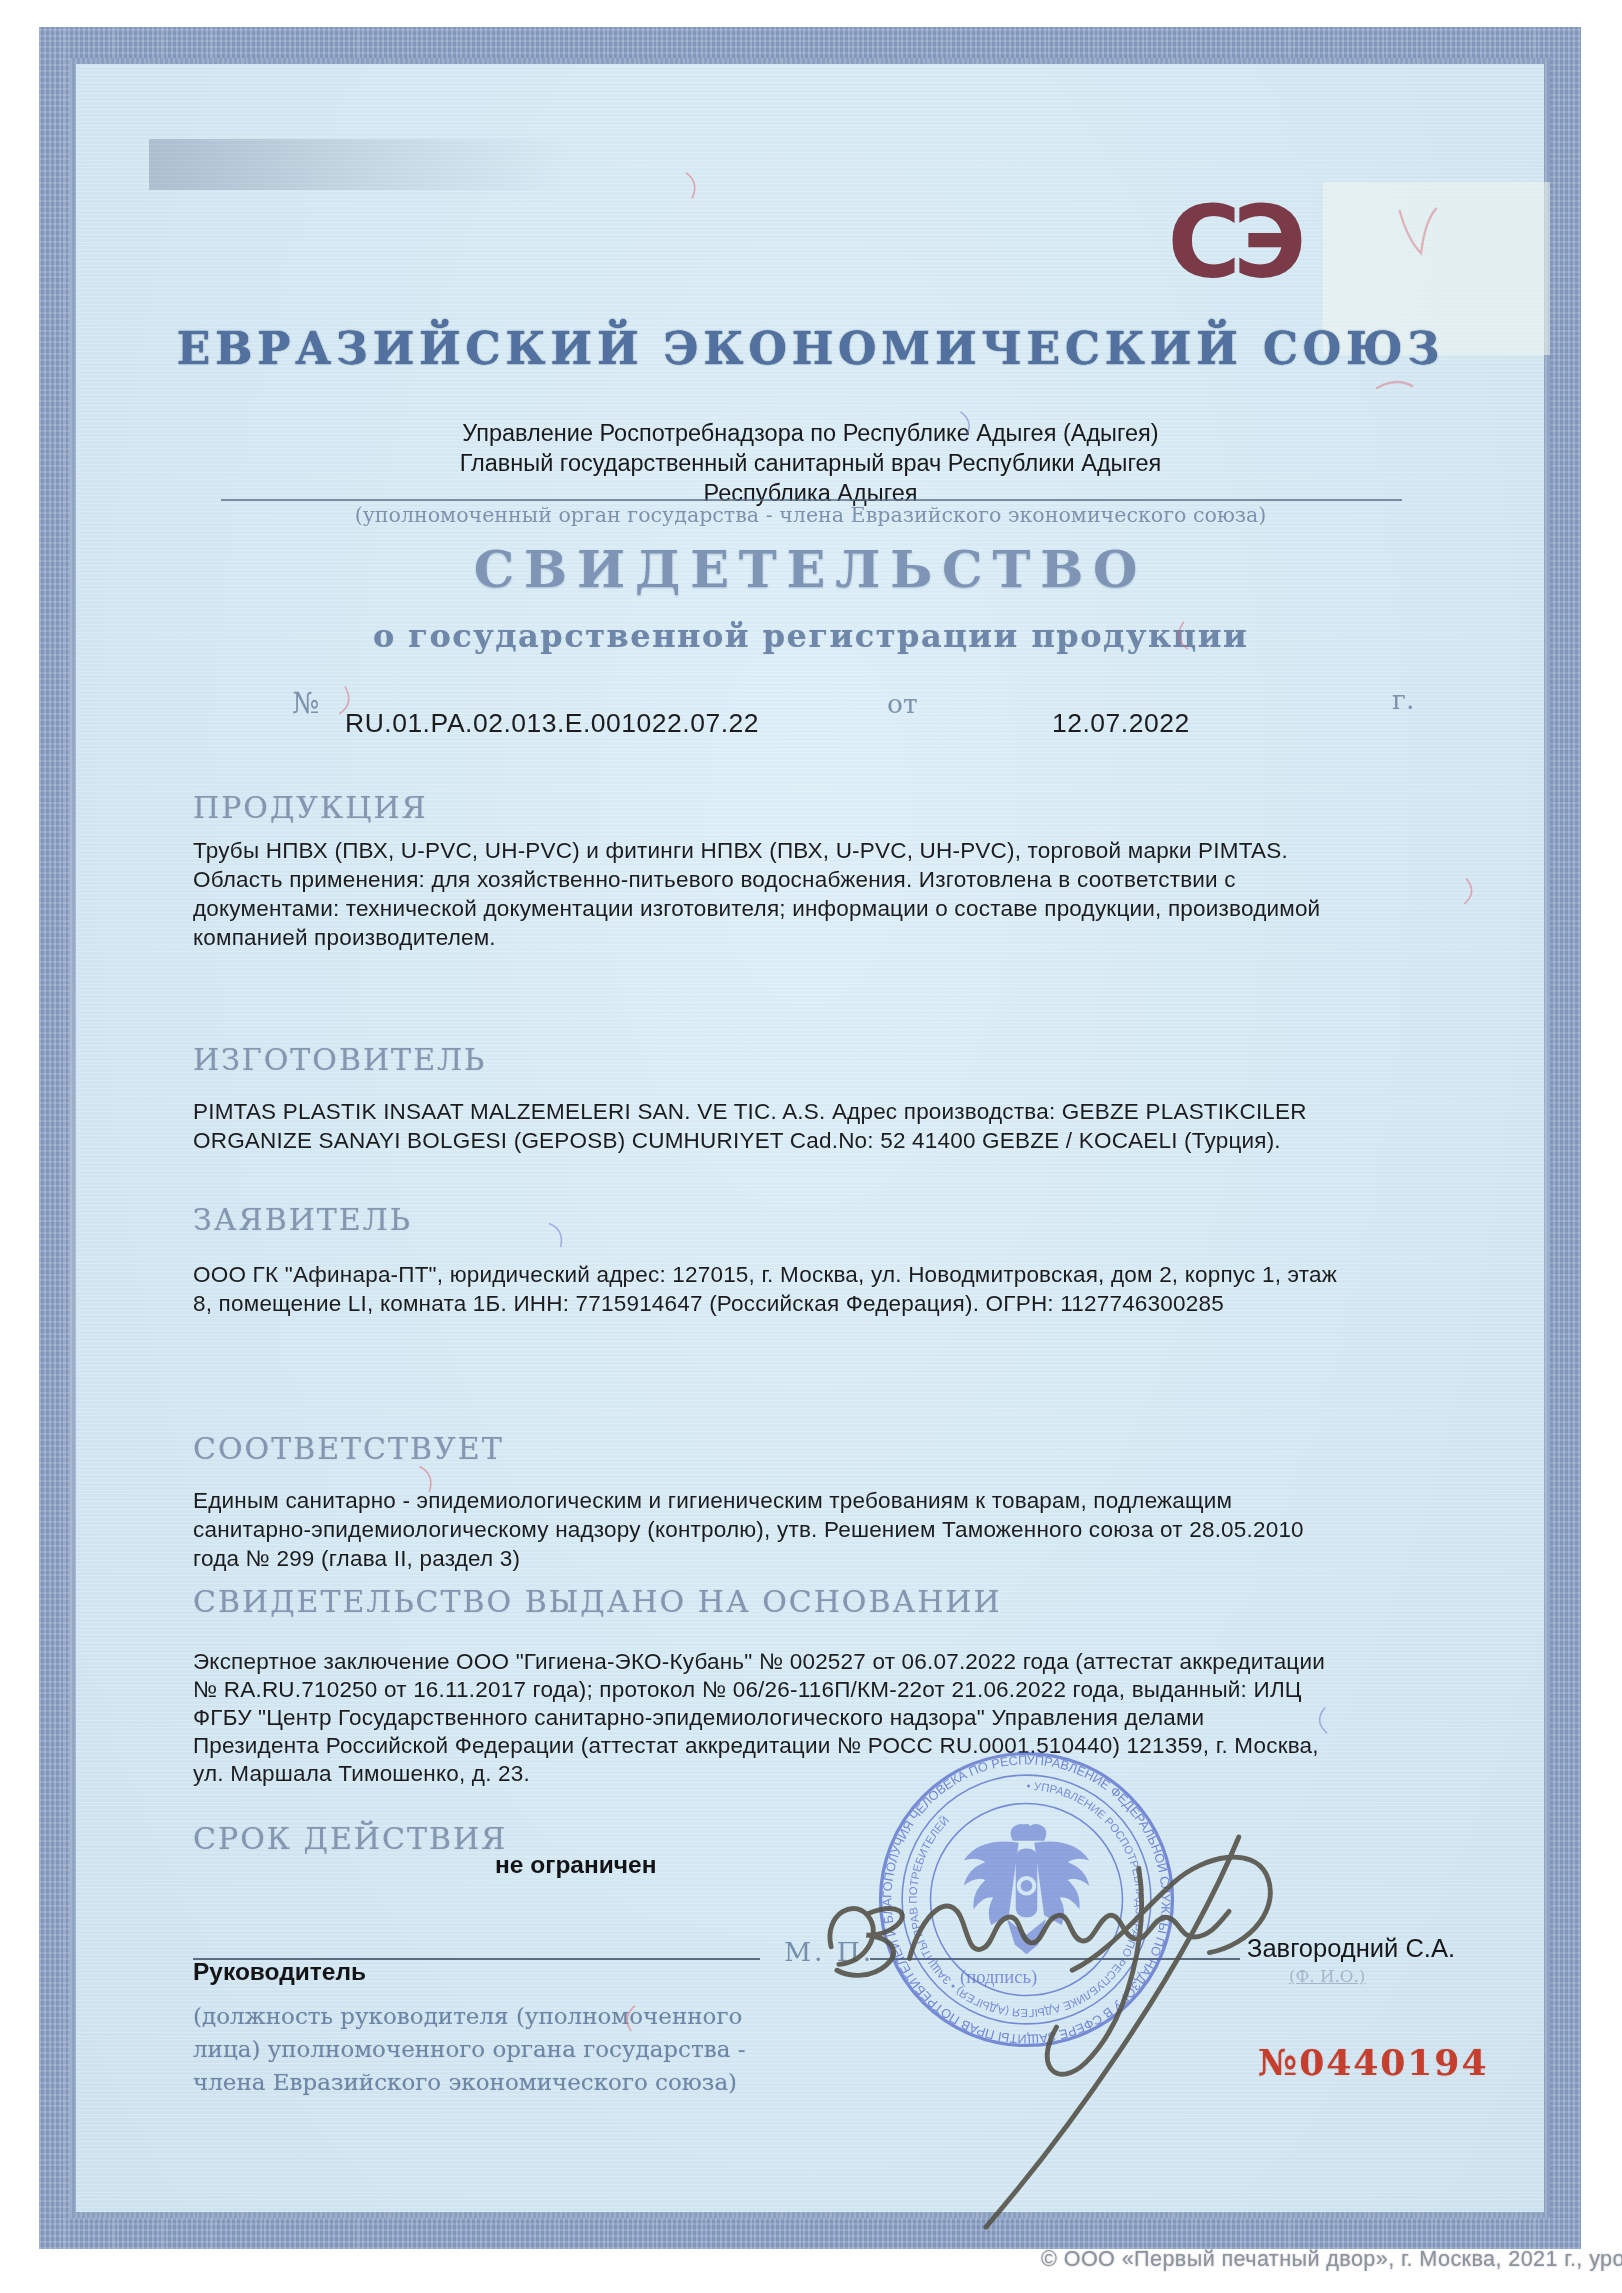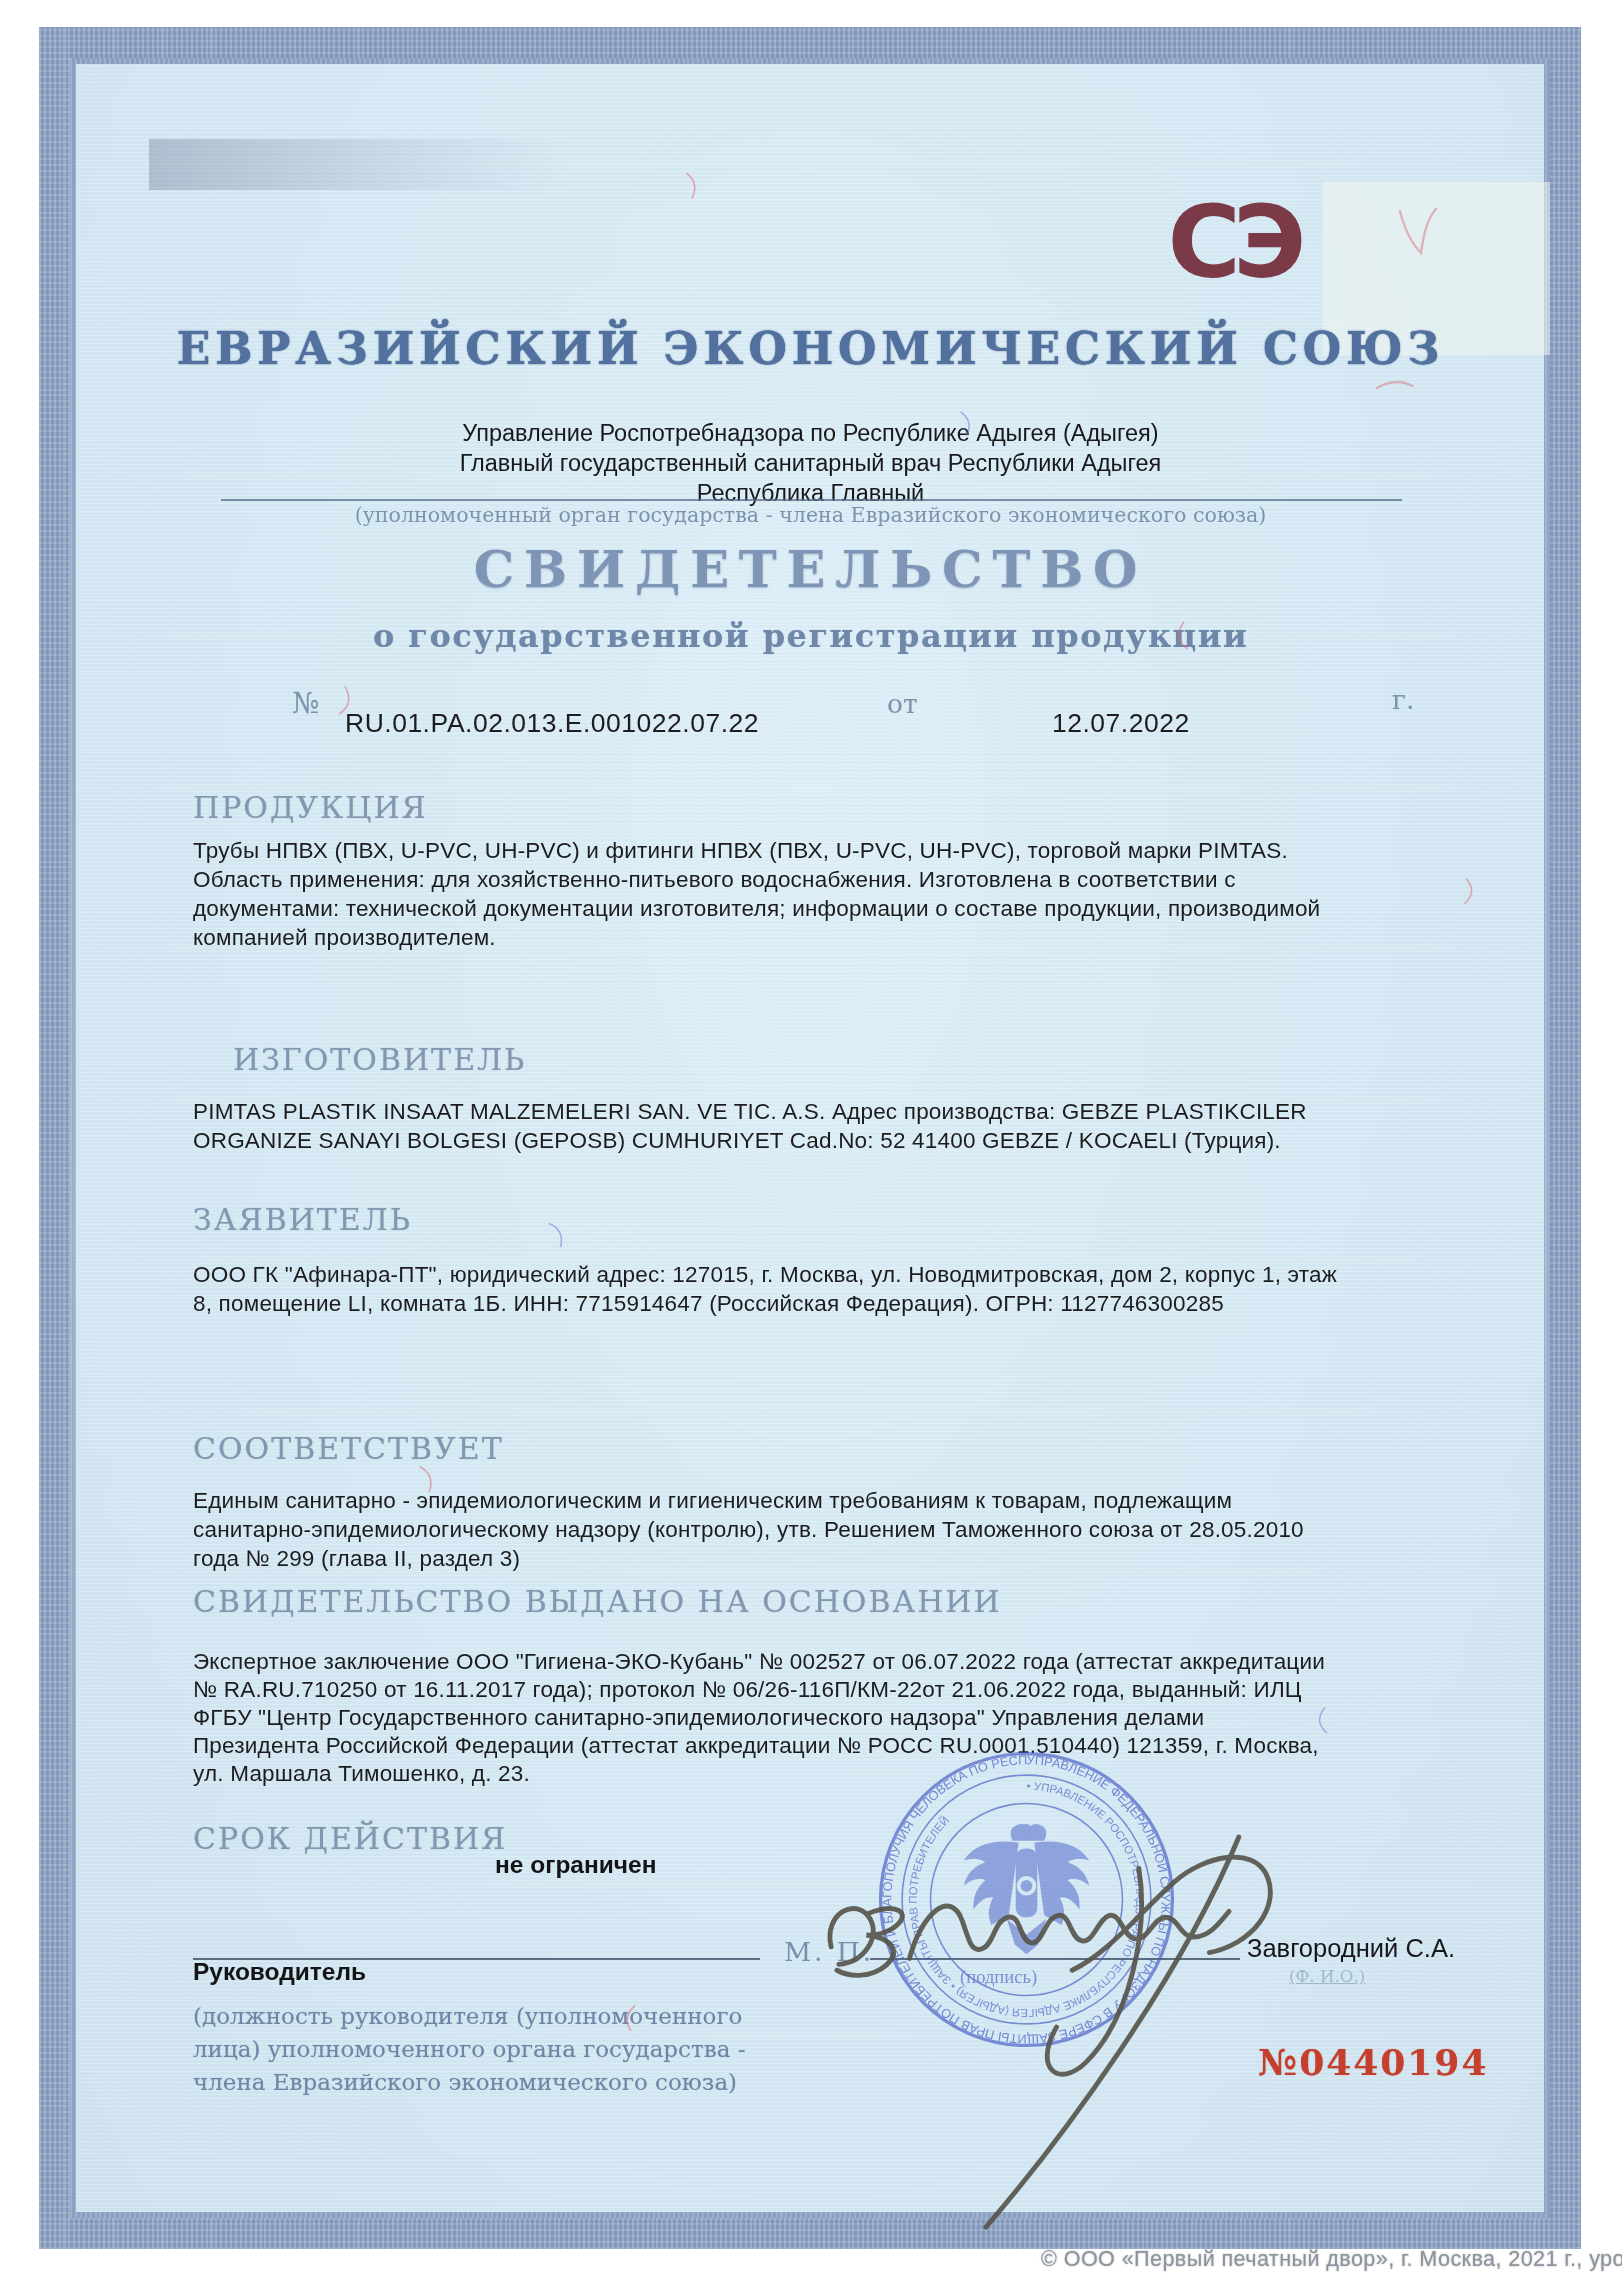--- a/index.html
+++ b/index.html
@@ -105,40 +105,40 @@
   </div>
   <div class="scan-shade abs"></div>
 
 
   <div class="watermark-box abs"></div>
   <div class="se-logo abs">СЭ</div>
 
   <div class="abs centered union-title">ЕВРАЗИЙСКИЙ ЭКОНОМИЧЕСКИЙ СОЮЗ</div>
   <div class="abs centered sans auth-line" style="top:419px;">Управление Роспотребнадзора по Республике Адыгея (Адыгея)</div>
   <div class="abs centered sans auth-line" style="top:449px;">Главный государственный санитарный врач Республики Адыгея</div>
-  <div class="abs centered sans auth-line" style="top:479px;">Республика Главный</div>
+  <div class="abs centered sans auth-line" style="top:479px;">Республика Адыгея</div>
   <div class="abs authority-rule"></div>
   <div class="abs centered serifblue authority-note">(уполномоченный орган государства - члена Евразийского экономического союза)</div>
 
   <div class="abs centered doc-title">СВИДЕТЕЛЬСТВО</div>
   <div class="abs centered doc-subtitle">о государственной регистрации продукции</div>
 
   <div class="abs serifblue num-label">№</div>
   <div class="abs sans num-value">RU.01.РА.02.013.Е.001022.07.22</div>
   <div class="abs serifblue from-label">от</div>
   <div class="abs sans date-value">12.07.2022</div>
   <div class="abs serifblue year-label">г.</div>
 
   <div class="abs heading sec-head" style="top:790px;">ПРОДУКЦИЯ</div>
   <div class="abs sans body-txt sec-body" style="top:836px;">Трубы НПВХ (ПВХ, U-PVC, UH-PVC) и фитинги НПВХ (ПВХ, U-PVC, UH-PVC), торговой марки PIMTAS.
 Область применения: для хозяйственно-питьевого водоснабжения. Изготовлена в соответствии с
 документами: технической документации изготовителя; информации о составе продукции, производимой
 компанией производителем.</div>
 
-  <div class="abs heading sec-head" style="top:1042px;margin-left:40px;">ИЗГОТОВИТЕЛЬ</div>
+  <div class="abs heading sec-head" style="top:1042px;">ИЗГОТОВИТЕЛЬ</div>
   <div class="abs sans body-txt sec-body" style="top:1097px;">PIMTAS PLASTIK INSAAT MALZEMELERI SAN. VE TIC. A.S. Адрес производства: GEBZE PLASTIKCILER
 ORGANIZE SANAYI BOLGESI (GEPOSB) CUMHURIYET Cad.No: 52 41400 GEBZE / KOCAELI (Турция).</div>
 
   <div class="abs heading sec-head" style="top:1202px;">ЗАЯВИТЕЛЬ</div>
   <div class="abs sans body-txt sec-body" style="top:1260px;">ООО ГК "Афинара-ПТ", юридический адрес: 127015, г. Москва, ул. Новодмитровская, дом 2, корпус 1, этаж
 8, помещение LI, комната 1Б. ИНН: 7715914647 (Российская Федерация). ОГРН: 1127746300285</div>
 
   <div class="abs heading sec-head" style="top:1431px;">СООТВЕТСТВУЕТ</div>
   <div class="abs sans body-txt sec-body" style="top:1486px;">Единым санитарно - эпидемиологическим и гигиеническим требованиям к товарам, подлежащим
 санитарно-эпидемиологическому надзору (контролю), утв. Решением Таможенного союза от 28.05.2010

